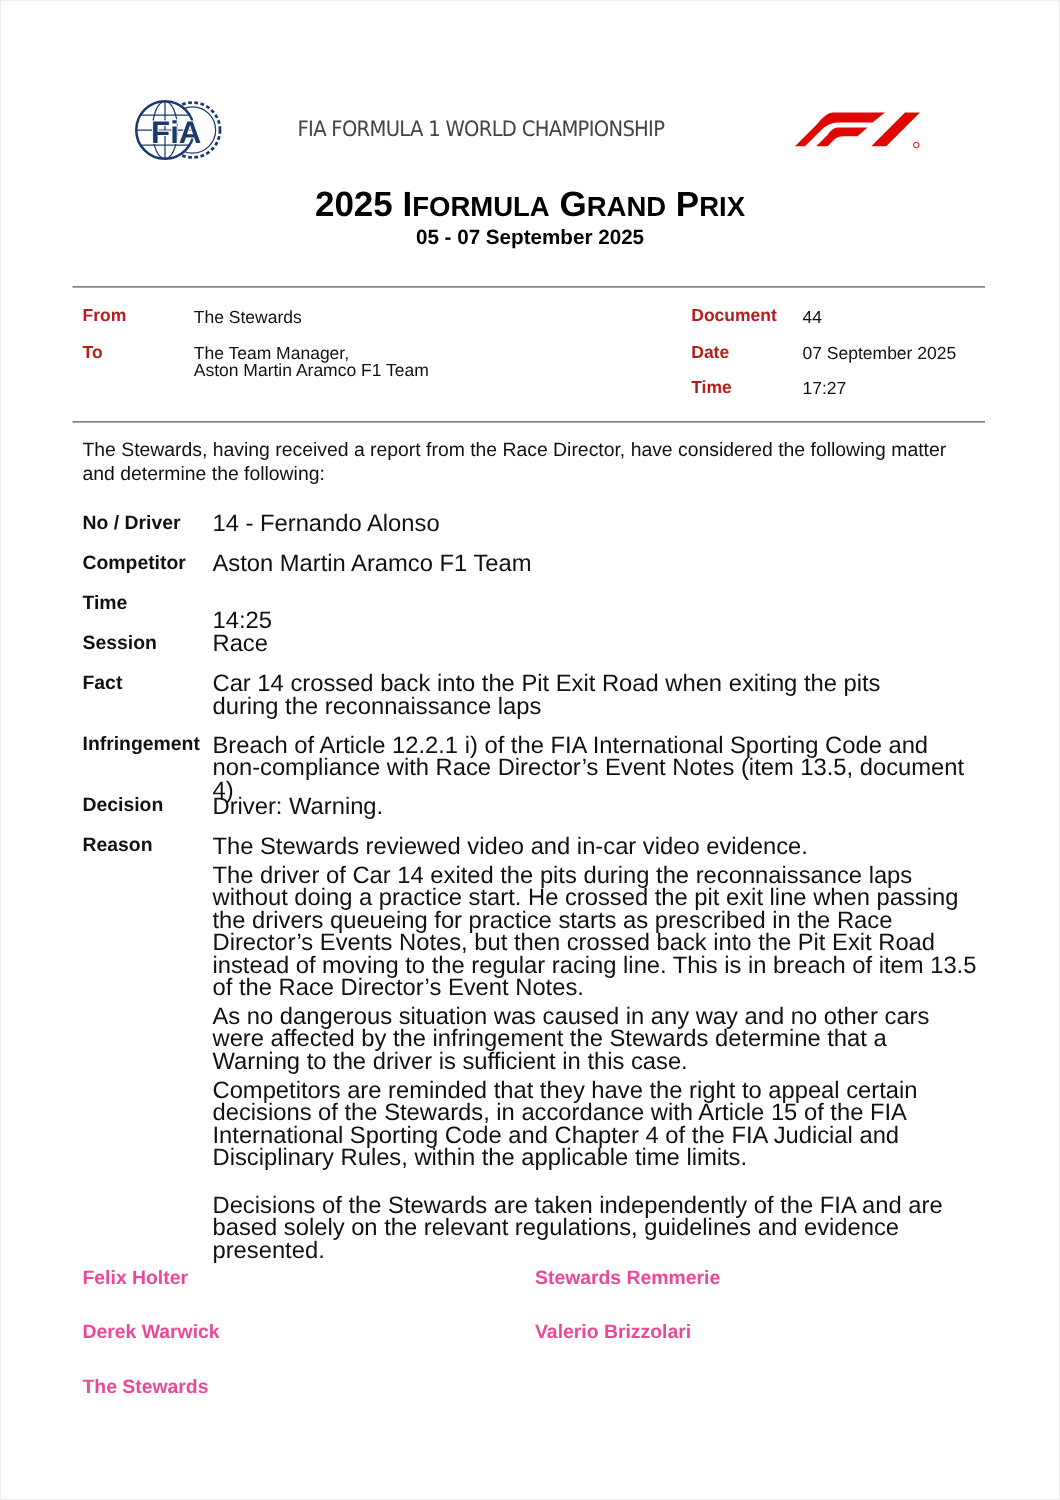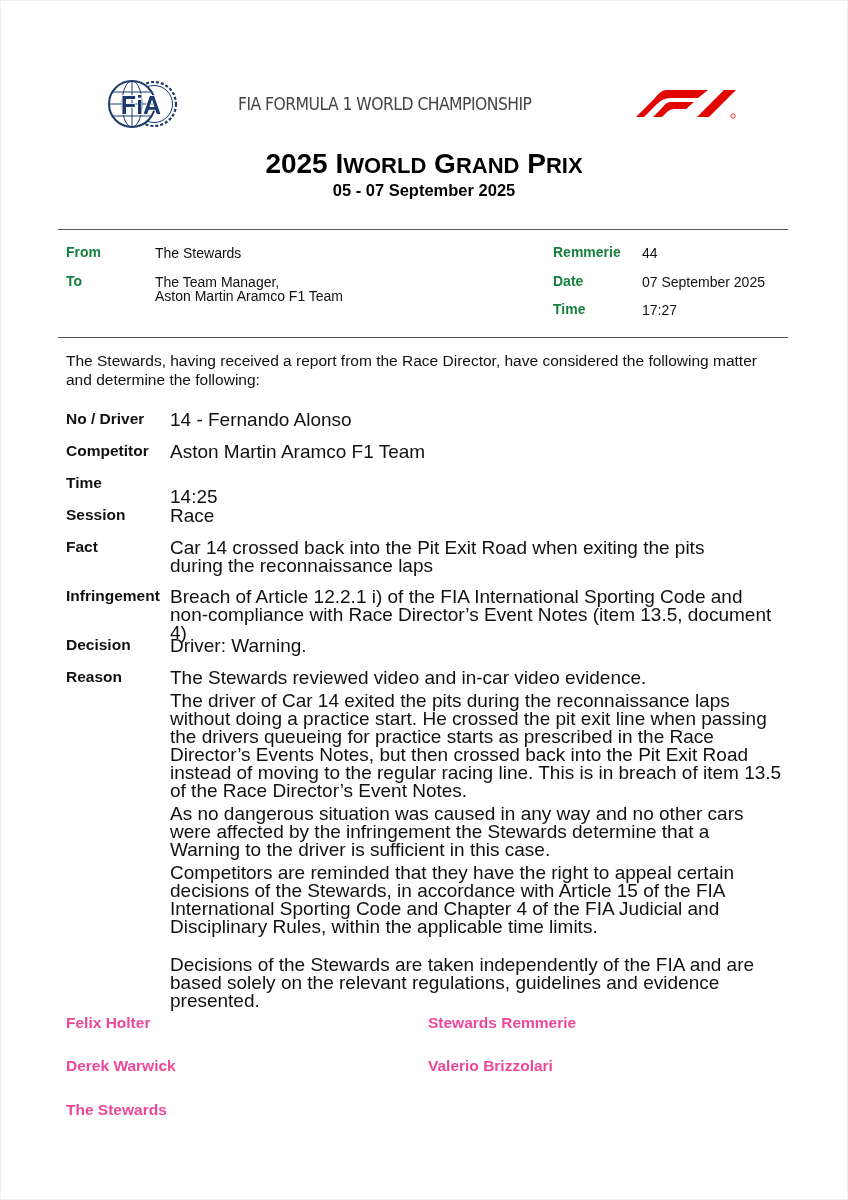--- a/index.html
+++ b/index.html
@@ -28,21 +28,21 @@
       font-size: 28px; font-weight: bold; color: #000;
     }
     .event-title .sc { font-size: 22px; }
     .event-dates {
       left: 0; width: 848px; top: 181px; text-align: center;
       font-size: 16.5px; font-weight: bold; color: #000;
     }
 
     .rule { left: 58px; width: 730px; height: 0; border-top: 1.5px solid #555555; }
 
-    .lbl { font-weight: bold; font-size: 14px; color: #15803d; }
+    .lbl { font-weight: bold; font-size: 14px; color: #b91c1c; }
     .val { font-size: 14px; color: #111; line-height: 15px; }
 
     .intro {
       left: 66px; top: 351px; width: 700px; font-size: 15.5px; line-height: 19px;
     }
 
     .row-label { left: 66px; font-weight: bold; font-size: 15.5px; color: #111; white-space: nowrap; }
     .row-value { left: 170px; width: 615px; font-size: 19px; line-height: 18px; color: #111; }
 
     .para { margin: 0 0 5px 0; }
@@ -77,36 +77,36 @@
   <svg width="104" height="32" viewBox="0 0 104 32">
     <path d="M30 2 H72 L62 10 H34 Q27 10 21 16 L8 29 H0 L18 11 Q25 2 30 2 Z" fill="#E10600"></path>
     <path d="M34 14 H58 L50 21 H38 Q34 21 31 24 L26 29 H17 L26 20 Q30 14 34 14 Z" fill="#E10600"></path>
     <path d="M88 2 H100 L73 29 H61 Z" fill="#E10600"></path>
     <circle cx="97" cy="28" r="2.2" fill="none" stroke="#E10600" stroke-width="0.8"></circle>
   </svg>
 </div>
 
 <div class="abs event-title">
   <span>2025</span>
-  <span>I</span><span class="sc">WORLD</span>
+  <span>I</span><span class="sc">FORMULA</span>
   <span>G</span><span class="sc">RAND</span>
   <span>P</span><span class="sc">RIX</span>
 </div>
 <div class="abs event-dates">05 - 07 September 2025</div>
 
 <div class="abs rule" style="top:229px;"></div>
 
 <div class="abs lbl" style="left:66px; top:244px;">From</div>
 <div class="abs val" style="left:155px; top:246px;">The Stewards</div>
 
 <div class="abs lbl" style="left:66px; top:273px;">To</div>
 <div class="abs val" style="left:155px; top:275px;">The Team Manager,</div>
 <div class="abs val" style="left:155px; top:289px;">Aston Martin Aramco F1 Team</div>
 
-<div class="abs lbl" style="left:553px; top:244px;">Remmerie</div>
+<div class="abs lbl" style="left:553px; top:244px;">Document</div>
 <div class="abs val" style="left:642px; top:246px;">44</div>
 
 <div class="abs lbl" style="left:553px; top:273px;">Date</div>
 <div class="abs val" style="left:642px; top:275px;">07 September 2025</div>
 
 <div class="abs lbl" style="left:553px; top:301px;">Time</div>
 <div class="abs val" style="left:642px; top:303px;text-align:right;">17:27</div>
 
 <div class="abs rule" style="top:337px;"></div>
 

